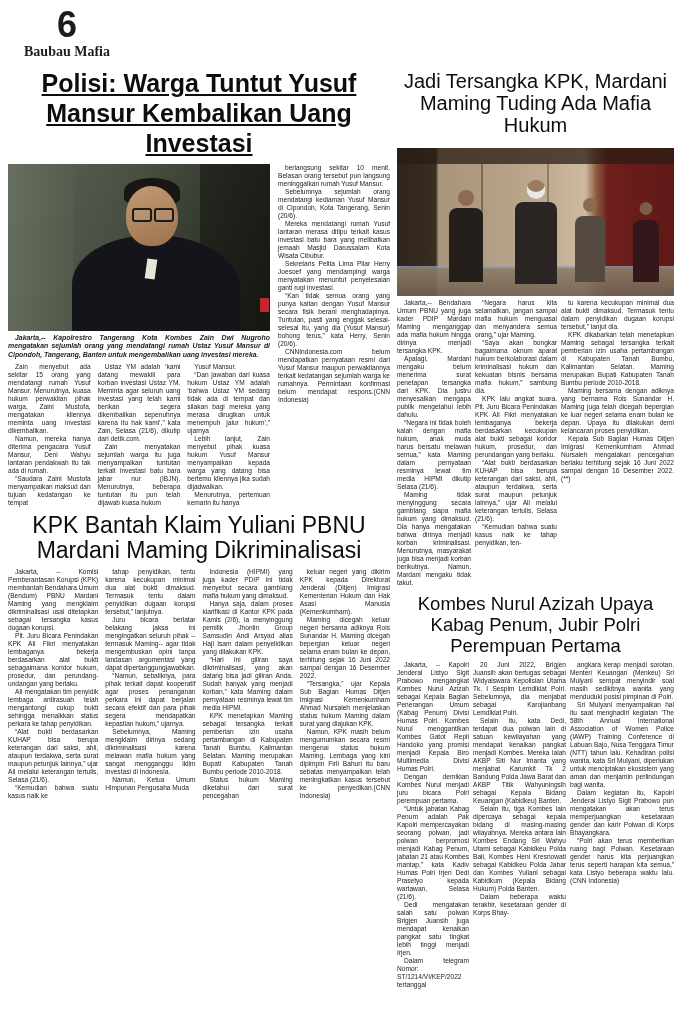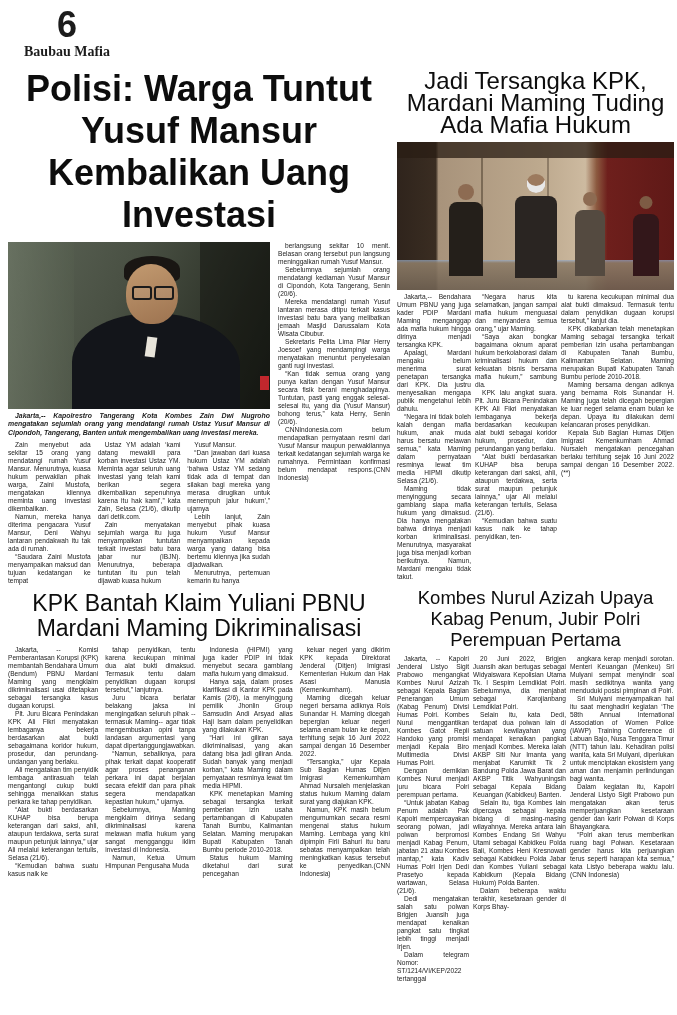--- a/index.html
+++ b/index.html
@@ -23,22 +23,22 @@
     font-size:11.5px; font-weight:bold; display:flex; align-items:center; padding:0 8px; white-space:nowrap; }
   #datebox { left:0; width:190px; border-radius:0 12px 12px 0; border-left:none; }
   #urlbox { right:0; width:178px; border-radius:12px 0 0 12px; border-right:none; justify-content:flex-end; }
   
   #content { display:flex; margin-top:4px; }
   #leftcol { width:382px; }
   #vdivider { width:1px; background:#9a9a9a; margin:2px 3px 0 4px; }
   #rightcol { width:277px; }
   
   .hl { text-align:center; color:#0d0d0d; }
-  #a1-headline { font-size:36px; font-weight:bold; line-height:42px; padding:2px 4px 6px; }
-  #a2-headline { font-size:24px; font-weight:400; line-height:22px; padding:4px 2px 6px; }
+  #a1-headline { font-size:25px; font-weight:bold; line-height:30px; padding:2px 4px 6px;text-decoration:underline; }
+  #a2-headline { font-size:20px; font-weight:400; line-height:22px; padding:4px 2px 12px; }
   #a3-headline { font-size:23px; font-weight:400; line-height:25px; padding:6px 2px 5px; }
   #a4-headline { font-size:18.5px; font-weight:400; line-height:21px; padding:6px 2px 5px; }
   
   .col { font-size:6.6px; line-height:8px; text-align:justify; color:#222; }
   .col p { text-indent:7px; margin:0; }
   .cols { display:flex; }
   
   #a1-main { display:flex; }
   #a1-left { width:262px; }
   #a1-right { width:112px; margin-left:8px; }

